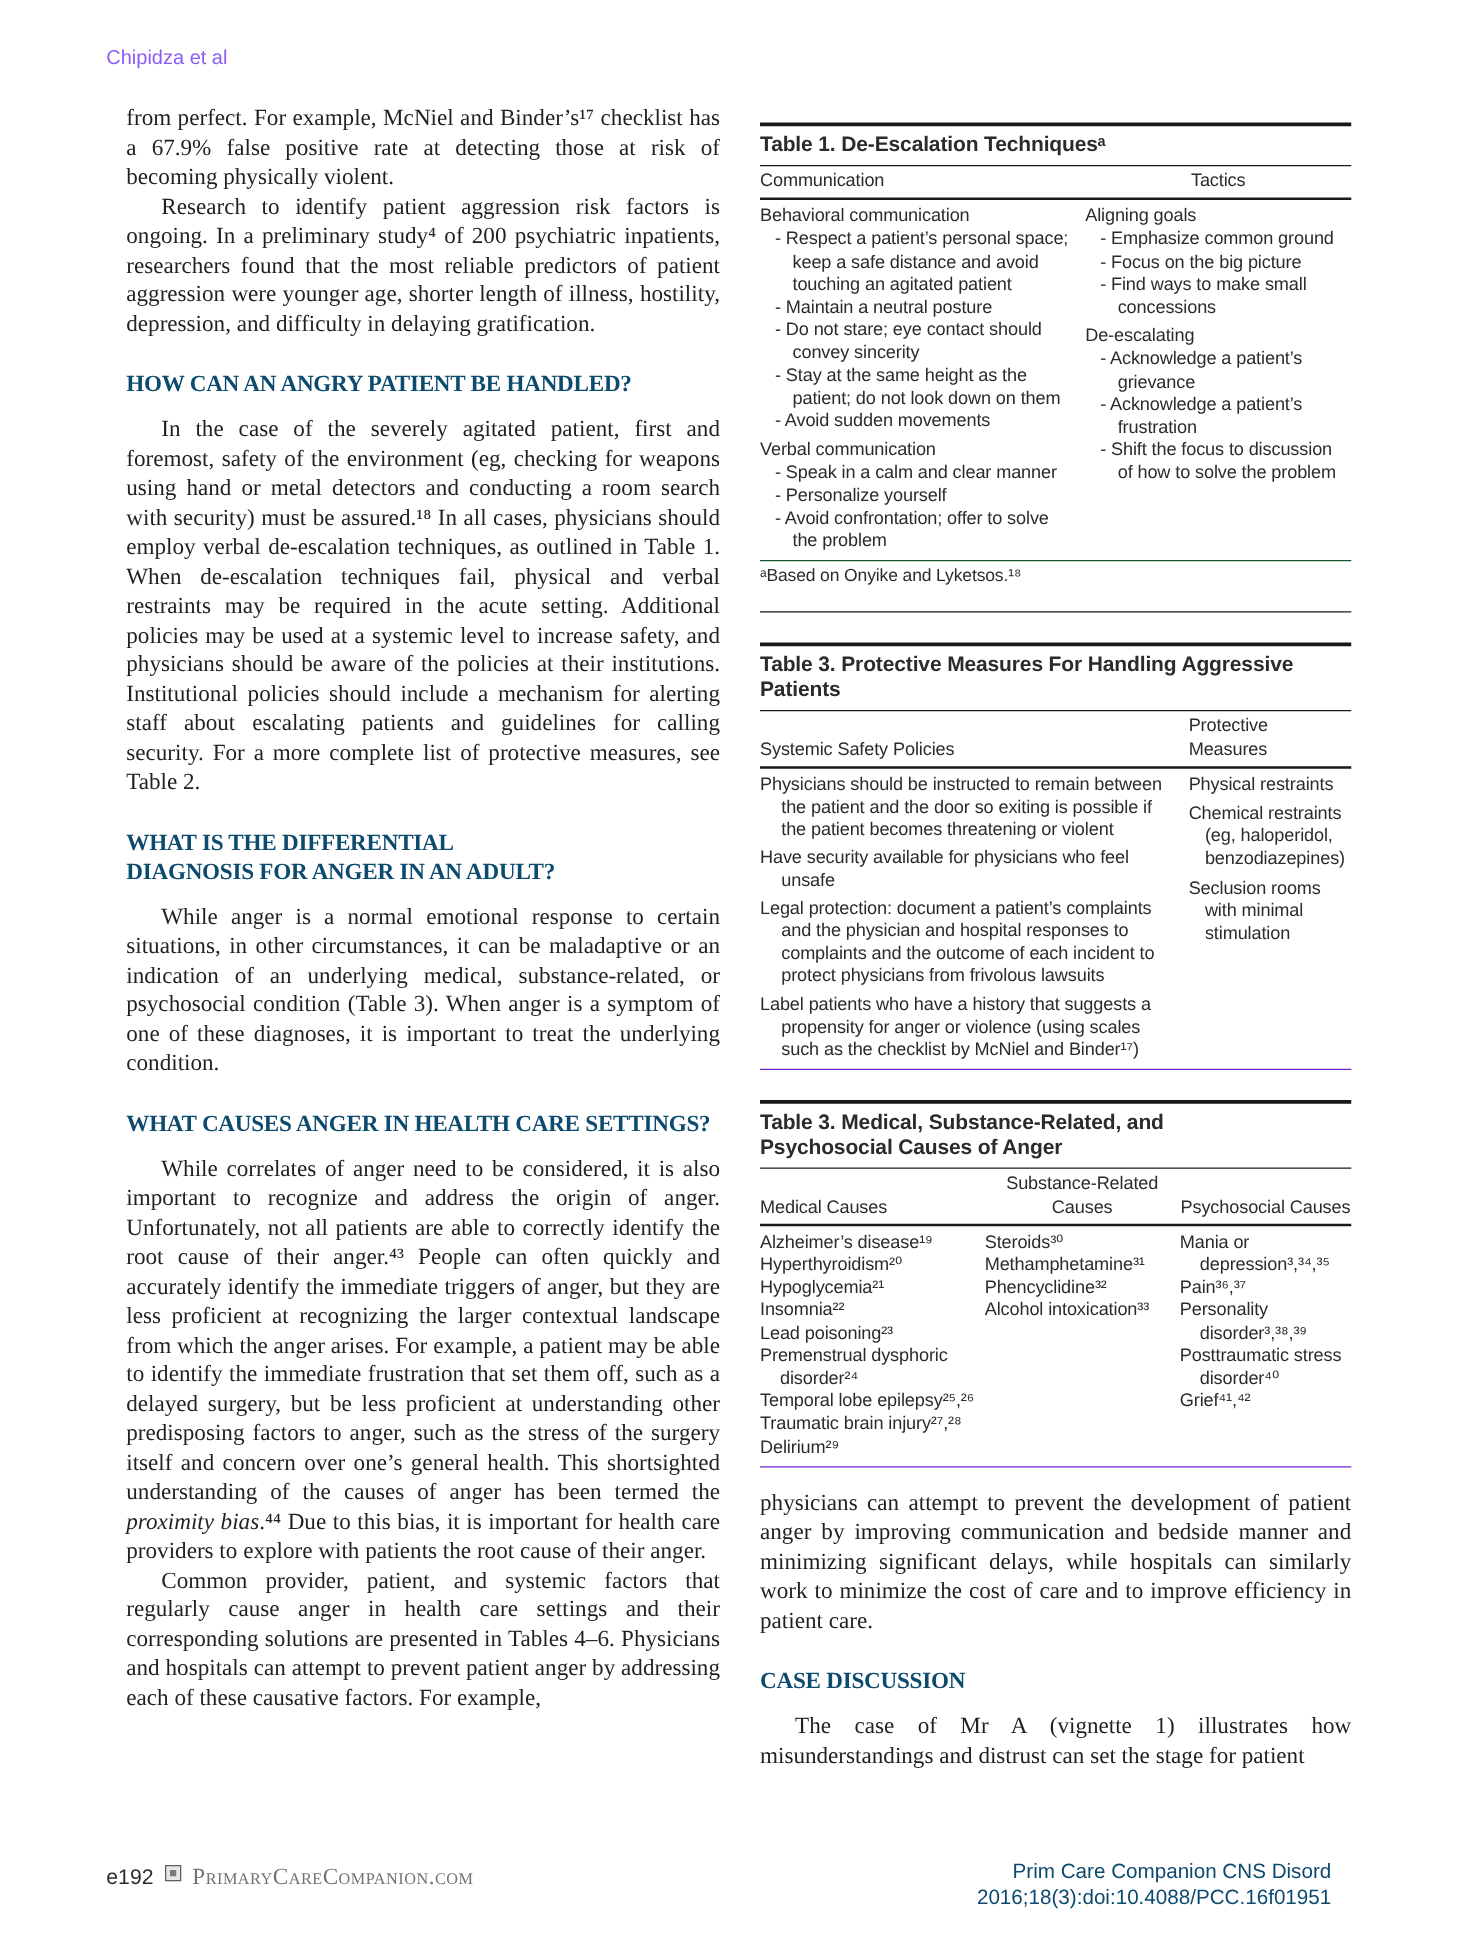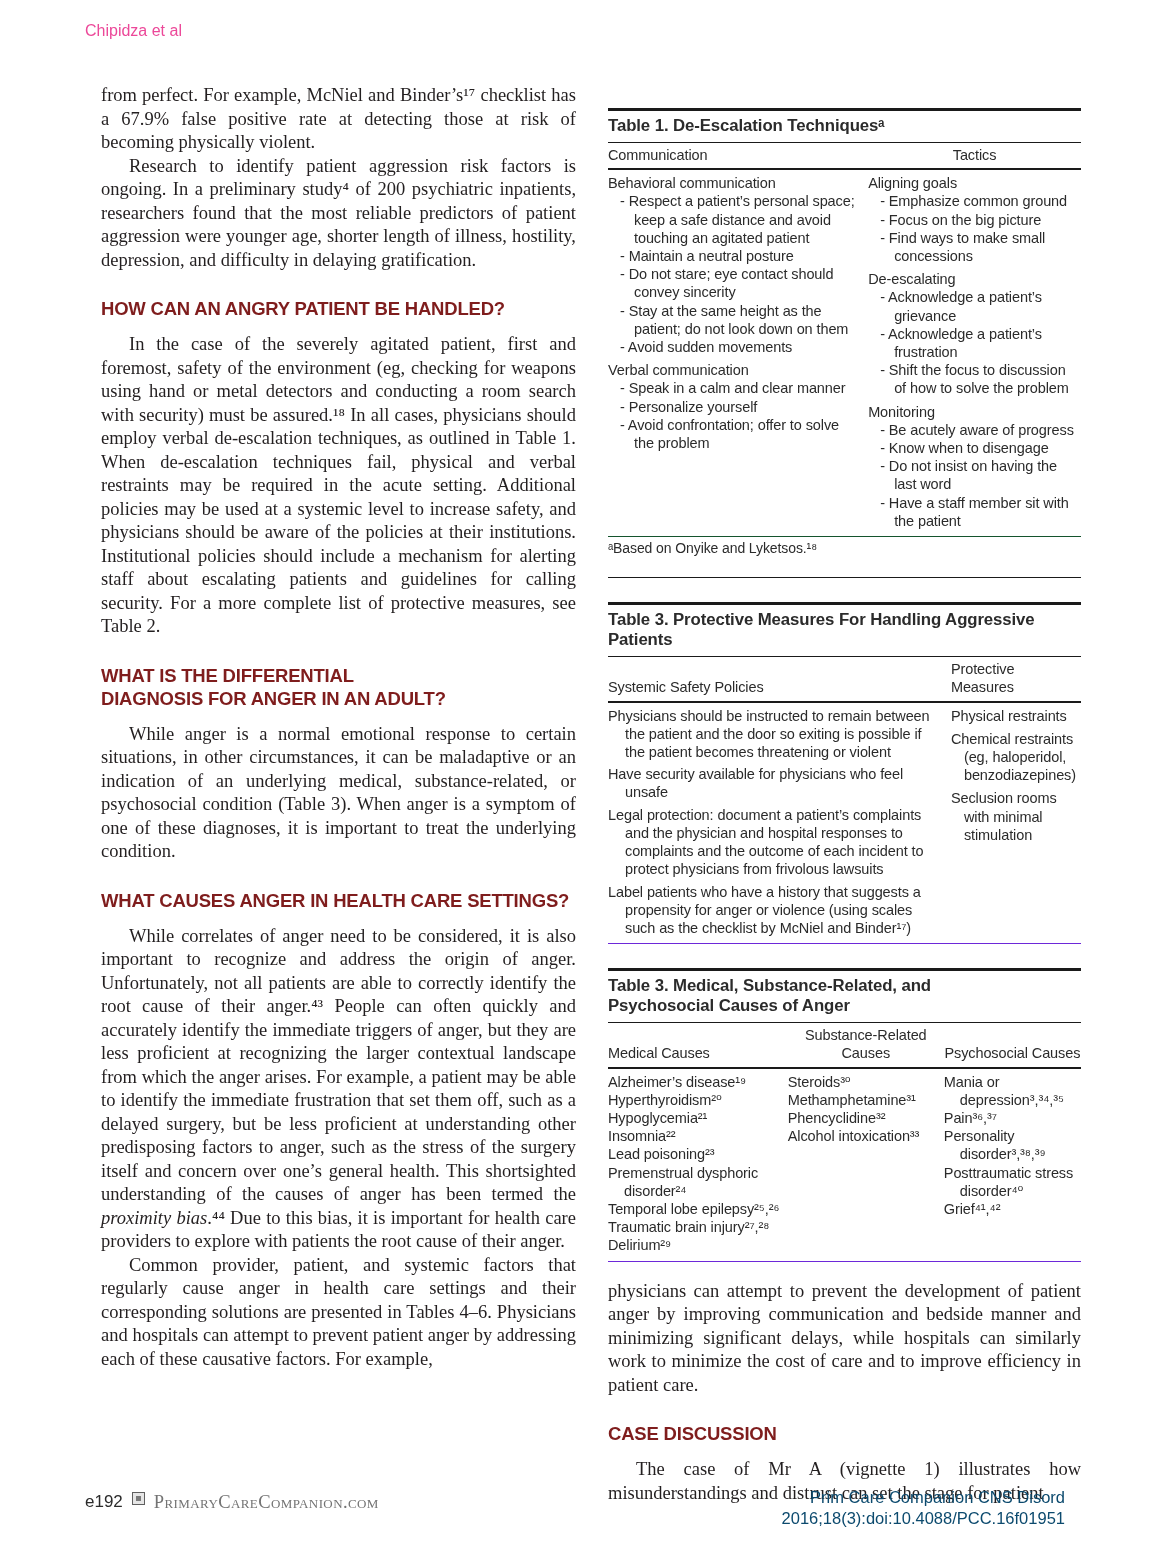--- a/index.html
+++ b/index.html
@@ -2,36 +2,36 @@
 <html><head>
 <meta charset="utf-8">
 <style>
   * { box-sizing: border-box; }
   html,body { margin:0; padding:0; }
   body {
     width:1170px; height:1566px; position:relative; overflow:hidden;
     background:#ffffff; color:#231f20;
   }
   .running-head {
-    position:absolute; left:85px; top:22px;
-    font:16px "Liberation Sans","DejaVu Sans",sans-serif; color:#ec4899;
+    position:absolute; left:85px; top:38px;
+    font:16px "Liberation Sans","DejaVu Sans",sans-serif; color:#8b5cf6;
   }
   .cols { position:absolute; left:101px; top:84px; width:980px; display:flex; gap:32px; }
   .lcol { width:475px; }
-  .rcol { width:473px; margin-top:24px; }
+  .rcol { width:473px; margin-top:14px; }
 
   
   .bp {
     margin:0; font-family:"Liberation Serif","DejaVu Serif",serif;
     font-size:18.5px; line-height:23.5px; text-align:justify; color:#231f20;
   }
   .ind { text-indent:28px; }
   .shead {
-    margin:25px 0 13px; font-family:Liberation Sans, sans-serif;
-    font-weight:700; font-size:18.5px; line-height:23px; letter-spacing:-0.2px; color:#7f1d1d;
+    margin:25px 0 13px; font-family:Liberation Serif, serif;
+    font-weight:700; font-size:18.5px; line-height:23px; letter-spacing:-0.2px; color:#0c4a6e;
   }
   .shead div { display:block; }
   em.pbias { font-style:italic; }
 
   
   .tbl {
     font-family:"Liberation Sans","DejaVu Sans",sans-serif;
     font-size:14.5px; line-height:18.2px; letter-spacing:-0.1px;
     border-top:3.5px solid #1a1a1a; margin-bottom:24px; color:#2b2b2b;
   }
@@ -131,27 +131,20 @@
             <div class="gitem">- Emphasize common ground</div>
             <div class="gitem">- Focus on the big picture</div>
             <div class="gitem">- Find ways to make small concessions</div>
           </div>
           <div class="grp">
             <div>De-escalating</div>
             <div class="gitem">- Acknowledge a patient’s grievance</div>
             <div class="gitem">- Acknowledge a patient’s frustration</div>
             <div class="gitem">- Shift the focus to discussion of how to solve the problem</div>
           </div>
-          <div class="grp">
-            <div>Monitoring</div>
-            <div class="gitem">- Be acutely aware of progress</div>
-            <div class="gitem">- Know when to disengage</div>
-            <div class="gitem">- Do not insist on having the last word</div>
-            <div class="gitem">- Have a staff member sit with the patient</div>
-          </div>
         </div>
       </div>
       <div class="tfoot">ᵃBased on Onyike and Lyketsos.¹⁸</div>
     </div>
 
     <div class="tbl">
       <div class="tbl-title">Table 3. Protective Measures For Handling Aggressive Patients</div>
       <div class="thead">
         <div class="t2c1">Systemic Safety Policies</div>
         <div class="t2c2">Protective Measures</div>

